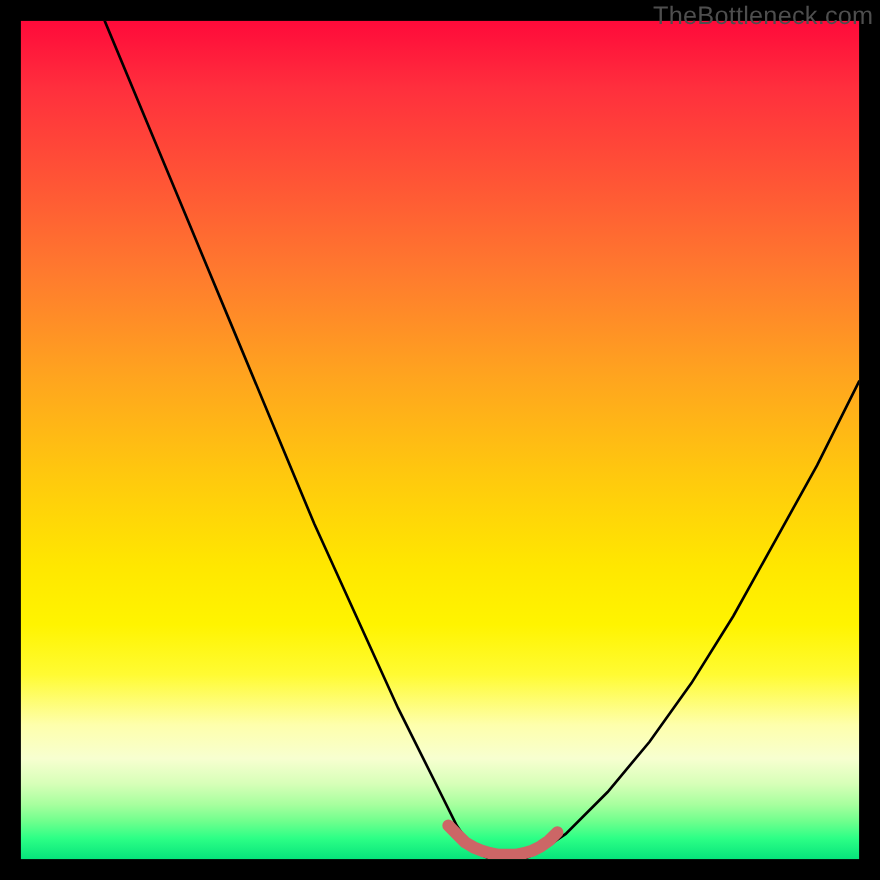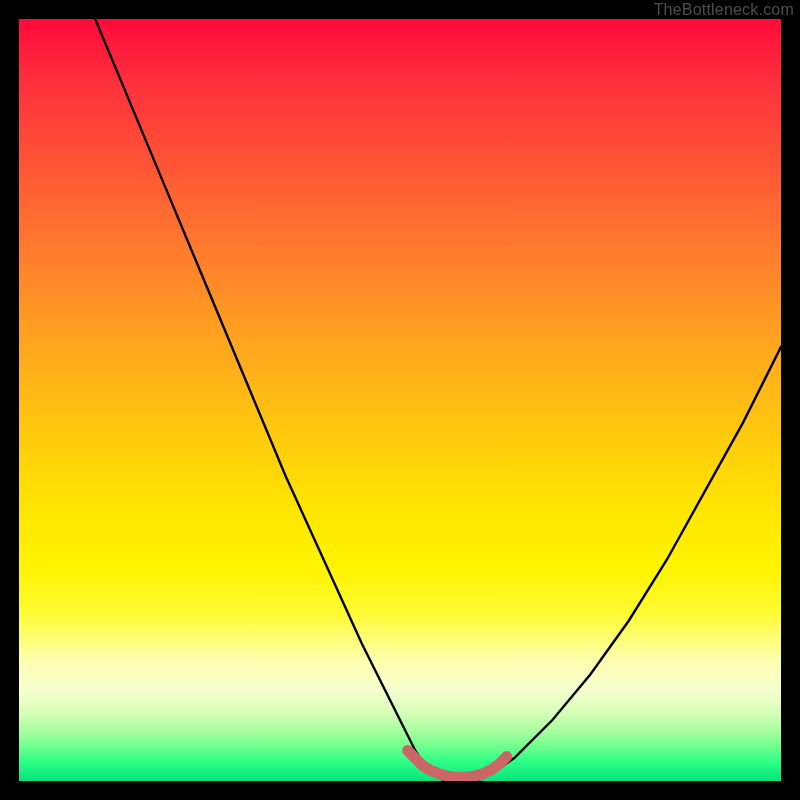--- a/index.html
+++ b/index.html
@@ -43,21 +43,21 @@
       #6fff8d 95.5%,
       #2dff86 97.5%,
       #06e47b 100%
     );
   }
   .watermark {
     position: absolute;
     top: 1px;
     right: 6px;
     color: #4e4e4e;
-    font-size: 16px;
+    font-size: 23px;
     font-weight: 500;
     letter-spacing: 0.2px;
     user-select: none;
   }
   svg.curves {
     position: absolute;
     left: 0;
     top: 0;
     width: 762px;
     height: 762px;

